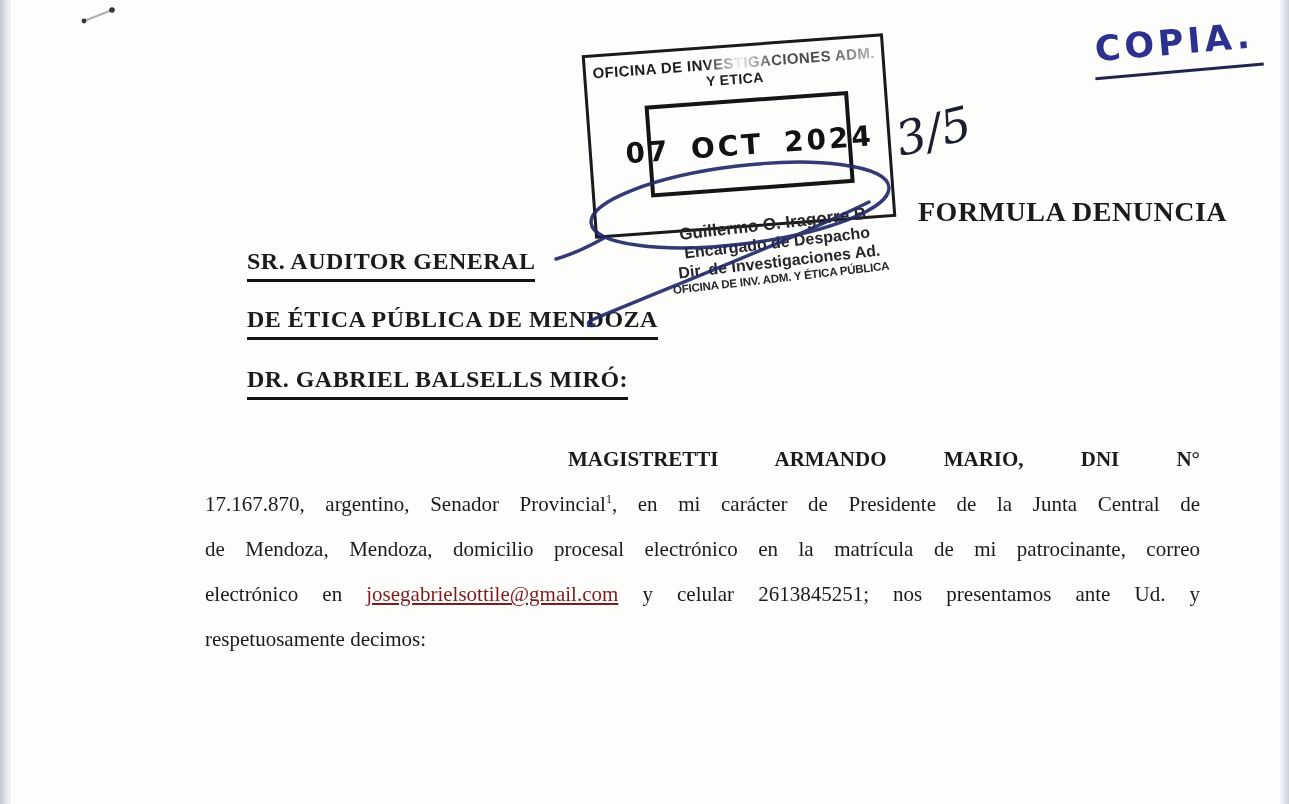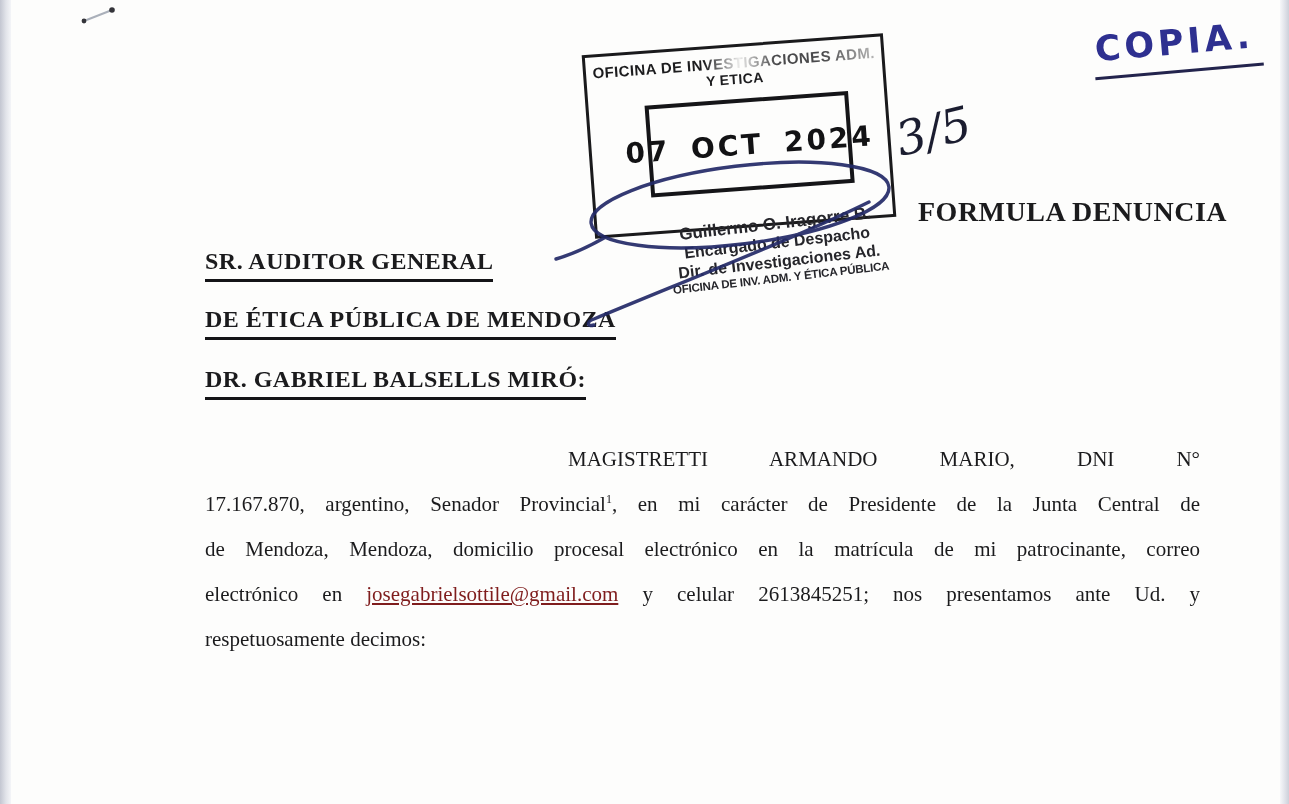--- a/index.html
+++ b/index.html
@@ -45,29 +45,29 @@
     transform:rotate(-6.5deg);font-family:"Liberation Sans",sans-serif;
     color:#26262b;z-index:2;
   }
   .signer .s1{font-weight:bold;font-size:17px;line-height:19px;}
   .signer .s2,.signer .s3{font-weight:bold;font-size:16px;line-height:19px;}
   .signer .s4{font-weight:bold;font-size:11.5px;line-height:15px;letter-spacing:-.2px;}
 
   
   .formula{position:absolute;left:918px;top:196px;font-weight:bold;font-size:28px;letter-spacing:.5px;}
   .addr{position:absolute;left:205px;font-weight:bold;font-size:24px;letter-spacing:.5px;line-height:30px;}
-  .addr .uh{display:inline-block;border-bottom:3px solid #141417;padding-bottom:3px;}
+  .addr .uh{display:inline-block;border-bottom:3px solid #141417;padding-bottom:3px;margin-left:42px;}
   .a1{top:246px;} .a2{top:304px;} .a3{top:364px;}
 
   
   .body-text{position:absolute;left:205px;top:437px;width:995px;font-size:21px;z-index:1;}
   .ln{height:45px;line-height:45px;text-align:justify;text-align-last:justify;white-space:normal;}
   .ln.first{padding-left:363px;}
   .ln.last{text-align-last:left;}
-  .b{font-weight:normal;}
+  .b{font-weight:bold;}
   sup{font-size:12px;vertical-align:super;line-height:0;}
   .link{color:#7f1d1d;text-decoration:underline;cursor:pointer;}
 
   .ink-overlay{position:absolute;left:0;top:0;z-index:5;pointer-events:none;}
 </style>
 </head>
 <body>
 
 <div class="page">
 

